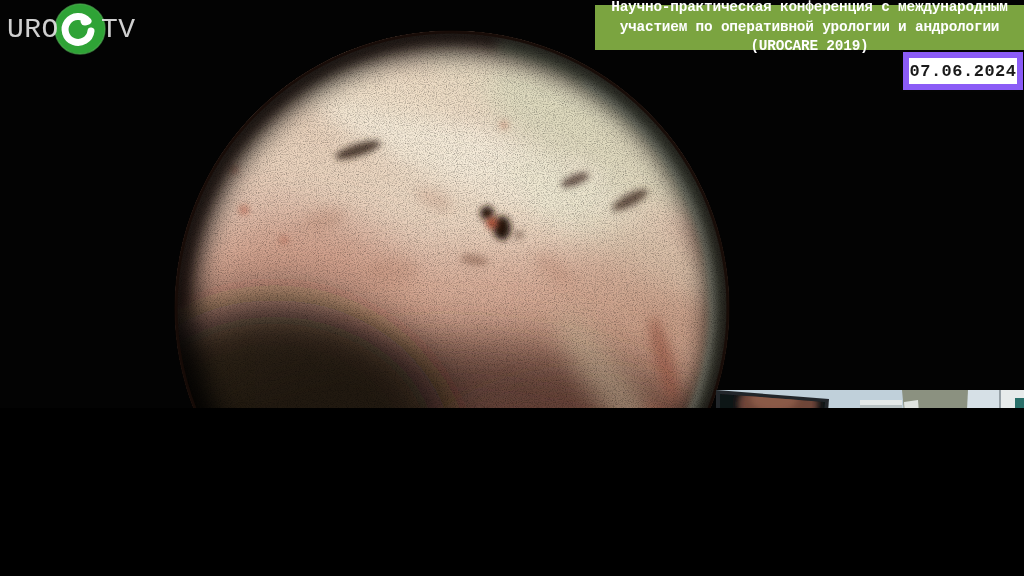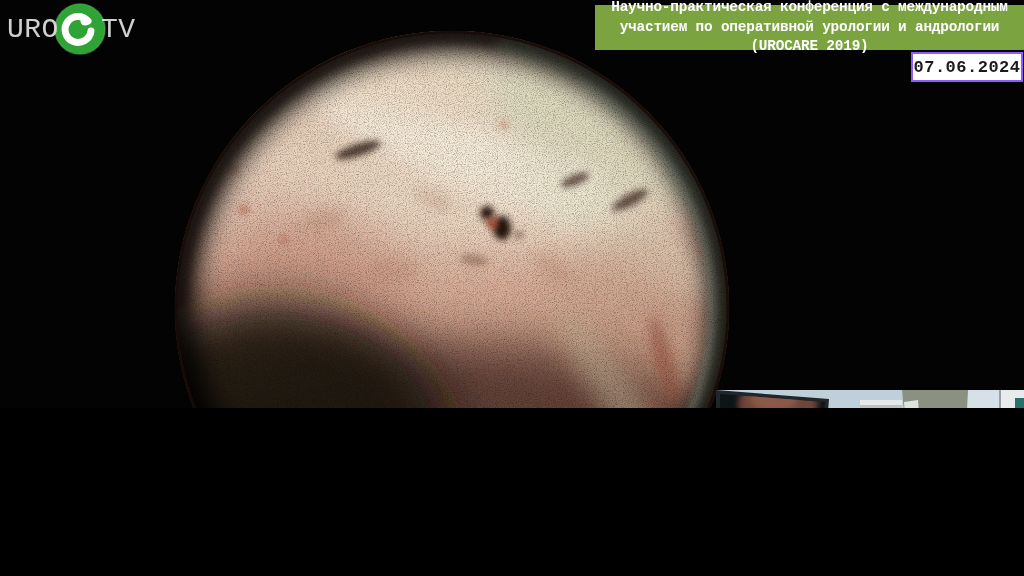--- a/index.html
+++ b/index.html
@@ -24,21 +24,21 @@
     display:flex;flex-direction:column;justify-content:center;
     text-align:center;font-weight:700;font-size:14.4px;line-height:19.5px;
     letter-spacing:-0.2px;
   }
   
   .date-badge{
     position:absolute;top:52px;right:1px;width:108px;height:26px;
     background:#ffffff;color:#1b1b1b;z-index:30;
     display:flex;align-items:center;justify-content:center;
     font-weight:700;font-size:17px;letter-spacing:.5px;
-    border:2px solid #8b5cf6;box-shadow:-2px 2px 0 rgba(5,5,5,.85);margin-left:28px;
+    border:6px solid #8b5cf6;box-shadow:-2px 2px 0 rgba(5,5,5,.85);margin-left:28px;
   }
   
   .endoscope{position:absolute;left:174px;top:30px;width:556px;height:556px;z-index:5;}
   
   .pip{position:absolute;left:716px;top:390px;width:308px;height:186px;z-index:20;}
   .pip svg,.endoscope svg{display:block;width:100%;height:100%;}
 </style>
 </head>
 <body>
 

